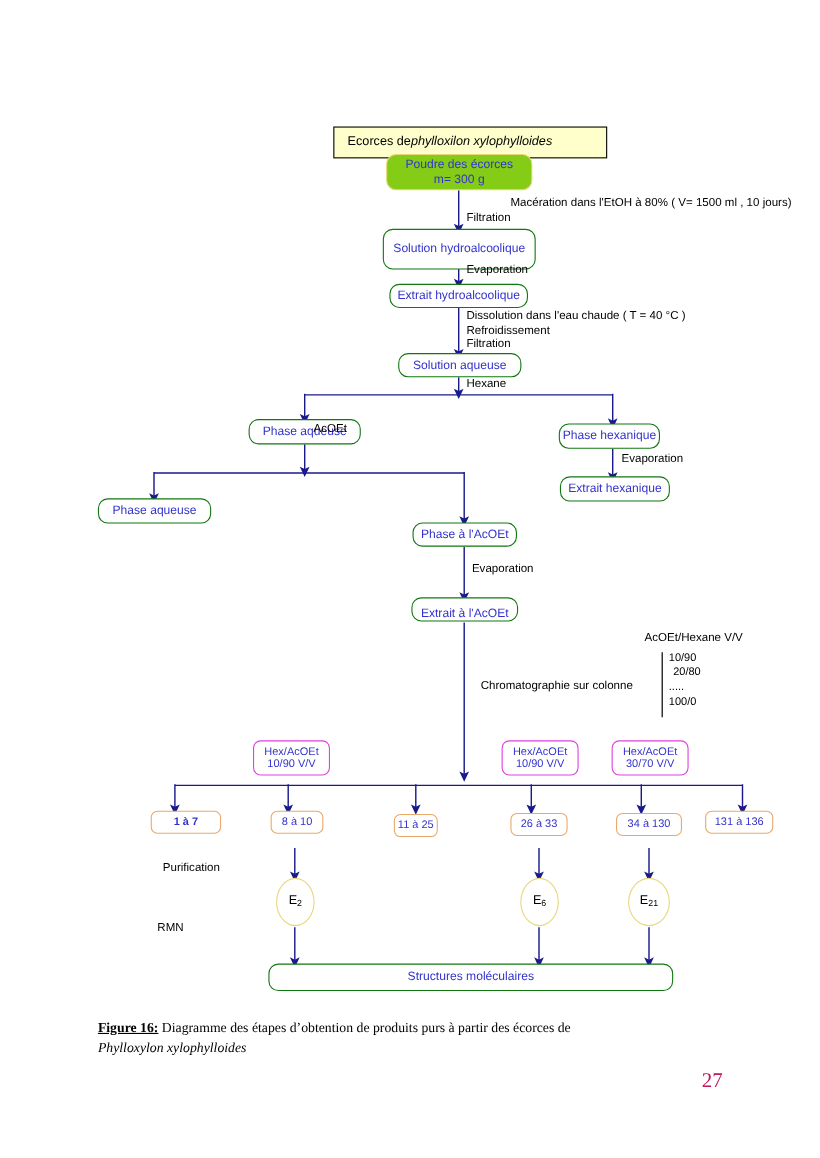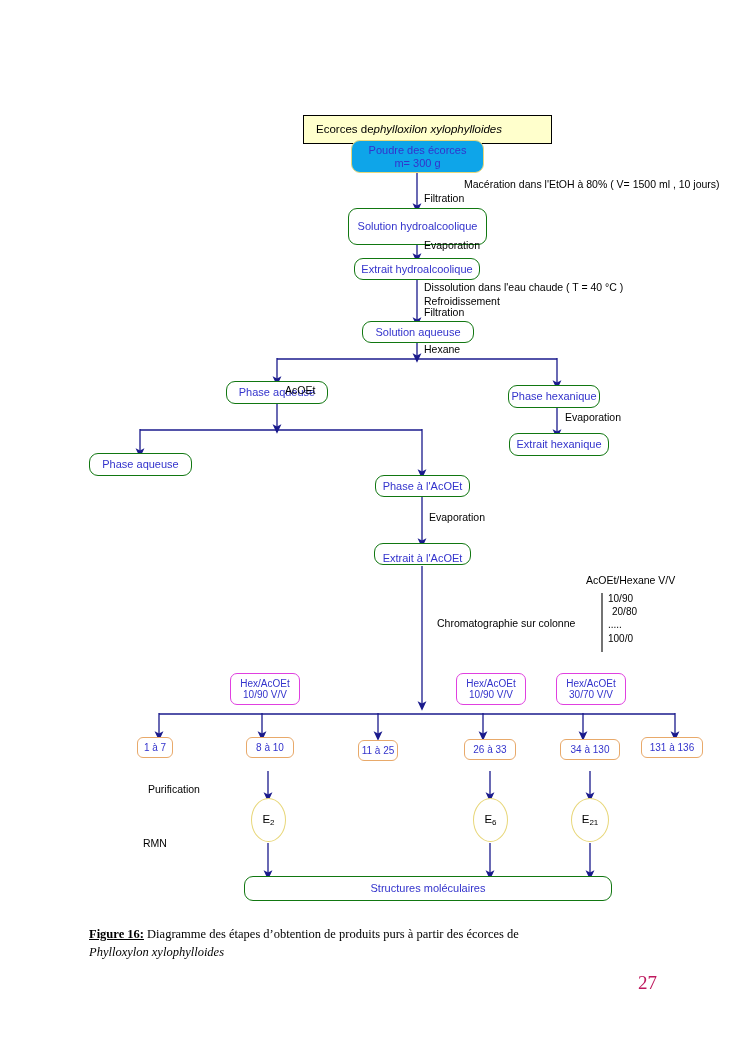--- a/index.html
+++ b/index.html
@@ -41,21 +41,21 @@
   .banner {
     background: #ffffcc;
     border: 1px solid #000000;
     color: #000000;
     font-size: 11.5px;
     border-radius: 0;
   }
   .banner .ital { font-style: italic; }
   
   .box-gold {
-    background: #0ea5e9;
+    background: #84cc16;
     border: 1px solid #e8d77a;
     border-radius: 9px;
     color: #3333cc;
     font-size: 11px;
   }
   
   .box-green {
     background: #ffffff;
     border: 1.2px solid #117711;
     border-radius: 9px;
@@ -232,21 +232,21 @@
   </div>
   <div class="node box-magenta" style="left:456px; top:673px; width:70px; height:32px; flex-direction:column;">
     <span>Hex/AcOEt</span>
     <span>10/90 V/V</span>
   </div>
   <div class="node box-magenta" style="left:556px; top:673px; width:70px; height:32px; flex-direction:column;">
     <span>Hex/AcOEt</span>
     <span>30/70 V/V</span>
   </div>
 
-  <div class="node box-orange" style="left:137px; top:737px; width:36px; height:21px;">
+  <div class="node box-orange" style="left:137px; top:737px; width:64px; height:21px;font-weight:bold;">
     <span>1 à 7</span>
   </div>
   <div class="node box-orange" style="left:246px; top:737px; width:48px; height:21px;">
     <span>8 à 10</span>
   </div>
   <div class="node box-orange" style="left:358px; top:740px; width:40px; height:21px;">
     <span>11 à 25</span>
   </div>
   <div class="node box-orange" style="left:464px; top:739px; width:52px; height:21px;">
     <span>26 à 33</span>

